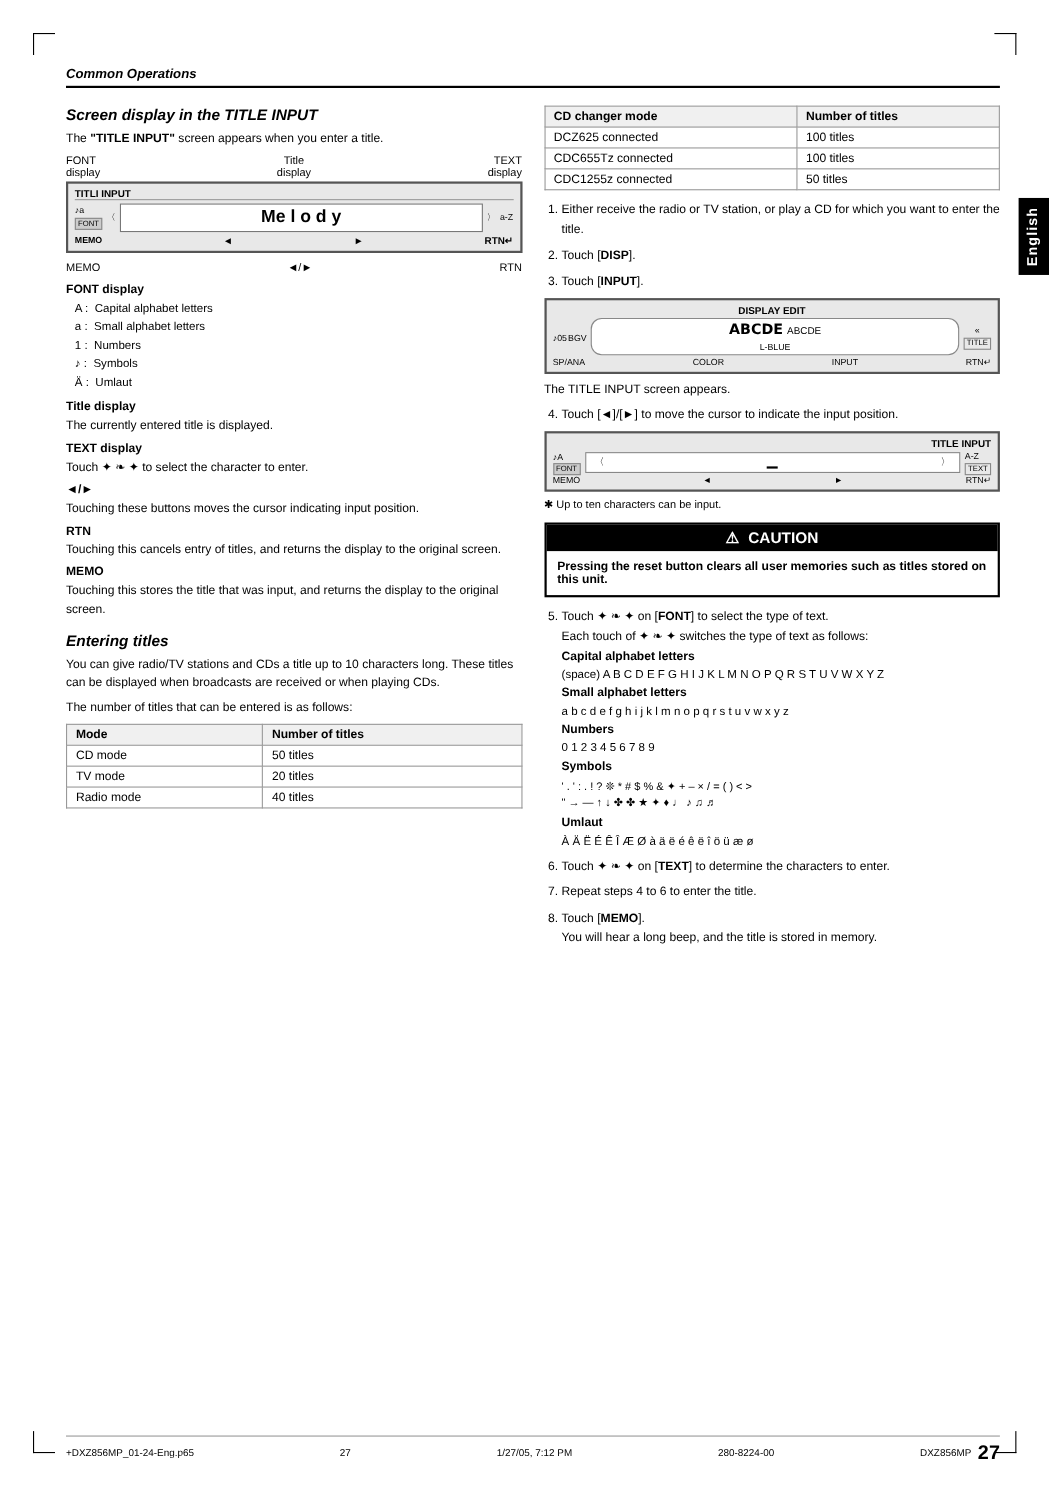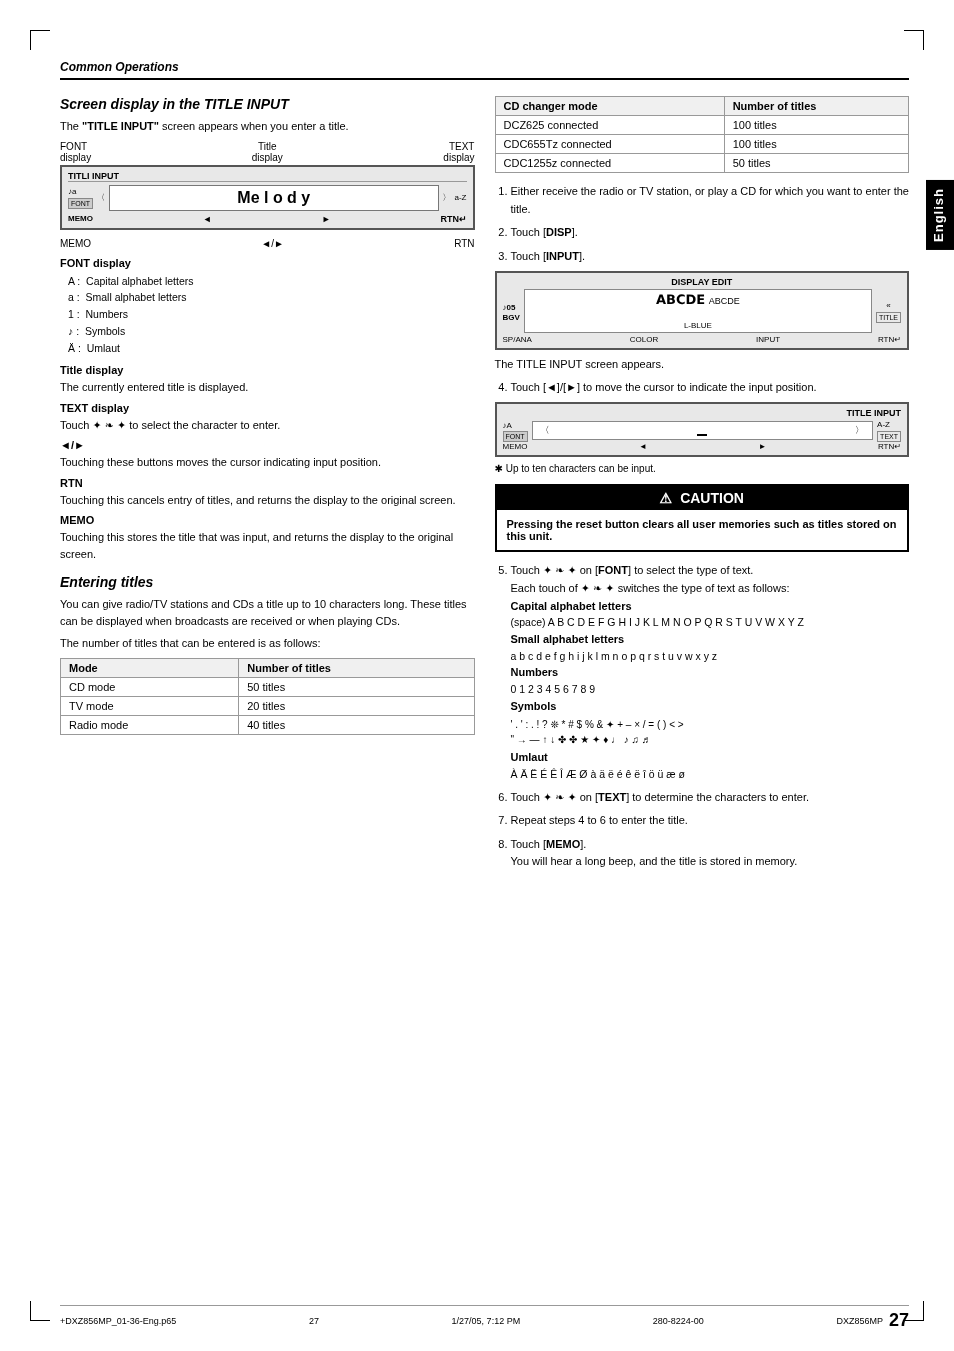--- a/index.html
+++ b/index.html
@@ -506,25 +506,25 @@
 
         <ol class="step-list">
           <li>Either receive the radio or TV station, or play a CD for which you want to enter the title.</li>
           <li>Touch [<span class="bold-text">DISP</span>].</li>
           <li>Touch [<span class="bold-text">INPUT</span>].</li>
         </ol>
 
         <div class="display-edit-screen">
           <div class="de-title">DISPLAY EDIT</div>
           <div style="display:flex; gap:4px; align-items:center;">
-            <div style="font-size:8px; display:flex; flex-direction:column; gap:1px;font-weight:bold;">
+            <div style="font-size:8px; display:flex; flex-direction:row; gap:1px;">
               <div>♪05</div>
               <div>BGV</div>
             </div>
-            <div class="de-inner" style="flex:1; display:flex; flex-direction:column; gap:14px;">
+            <div class="de-inner" style="flex:1; display:flex; flex-direction:column; gap:4px;border-radius:10px;">
               <div style="font-size:13px; font-weight:bold;">𝗔𝗕𝗖𝗗𝗘 <span style="font-size:9px; font-weight:normal;">ABCDE</span></div>
               <div style="font-size:8px;">L-BLUE</div>
             </div>
             <div style="font-size:8px; display:flex; flex-direction:column; gap:2px; align-items:center;">
               <div>«</div>
               <div style="border:1px solid #888; padding:1px 2px; font-size:7px;">TITLE</div>
             </div>
           </div>
           <div class="de-bottom">
             <span>SP/ANA</span>
@@ -597,21 +597,21 @@
           <li>Touch [<span class="bold-text">MEMO</span>].<br>You will hear a long beep, and the title is stored in memory.</li>
         </ol>
 
       </div>
 
     </div>
 
   </div>
 
   <div class="footer">
-    <span>+DXZ856MP_01-36-Eng.p65</span>
+    <span>+DXZ856MP_01-24-Eng.p65</span>
     <span>27</span>
     <span>1/27/05, 7:12 PM</span>
     <span>280-8224-00</span>
     <div class="page-number-area">
       <span>DXZ856MP</span>
       <span class="page-num">27</span>
     </div>
   </div>
 
 </div>

